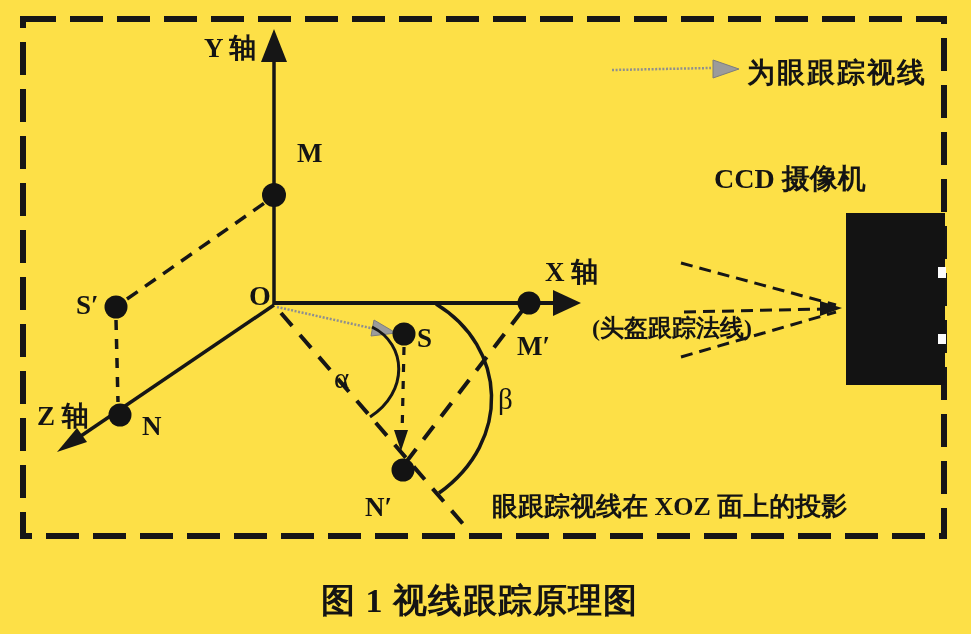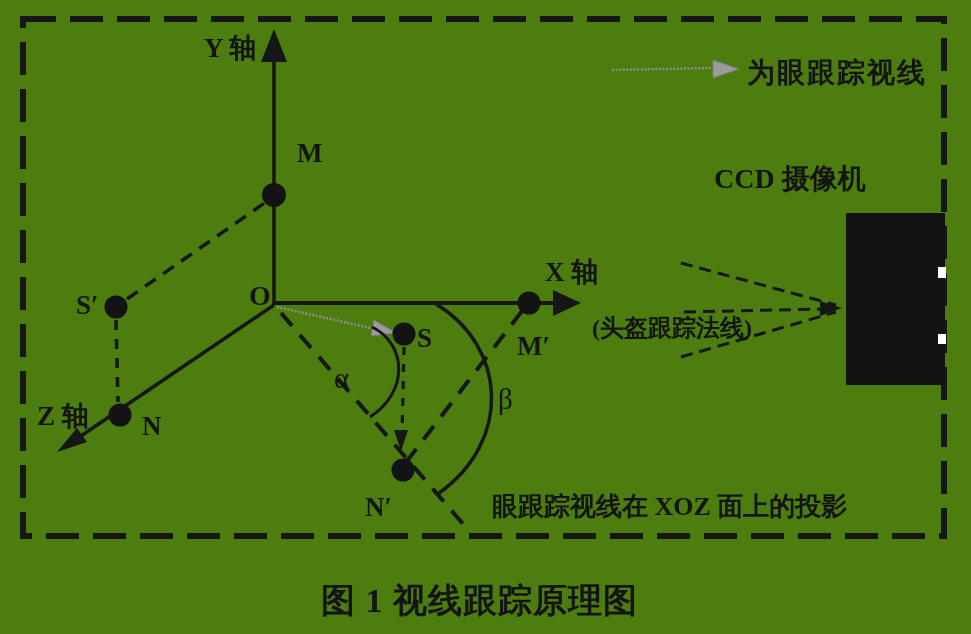--- a/index.html
+++ b/index.html
@@ -1,19 +1,19 @@
 <!DOCTYPE html>
 <html><head>
 <meta charset="utf-8">
 <style>
   html,body{margin:0;padding:0;background:#e8e8e8;}
   .stage{
     position:relative;
     width:971px;height:634px;
-    background:#4d7c0f;
+    background:#fde047;
     overflow:hidden;
     font-family:"Liberation Serif","DejaVu Serif",serif;
   }
   svg{display:block;}
   text{
     font-family:"Liberation Serif","DejaVu Serif",serif;
     fill:#141414;
   }
   .lbl{font-weight:bold;}
 </style>

